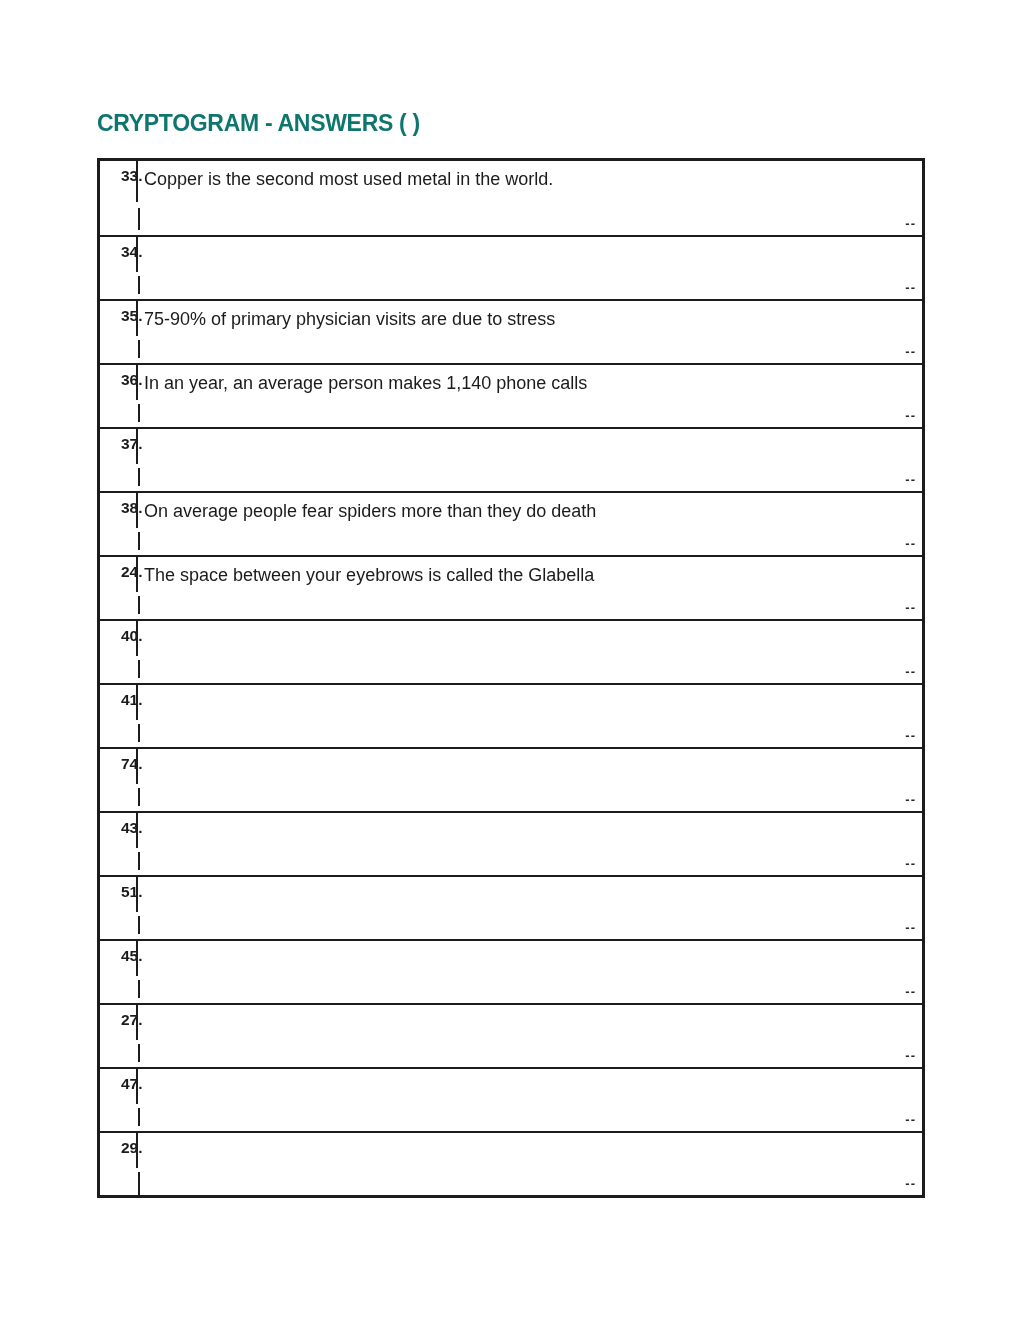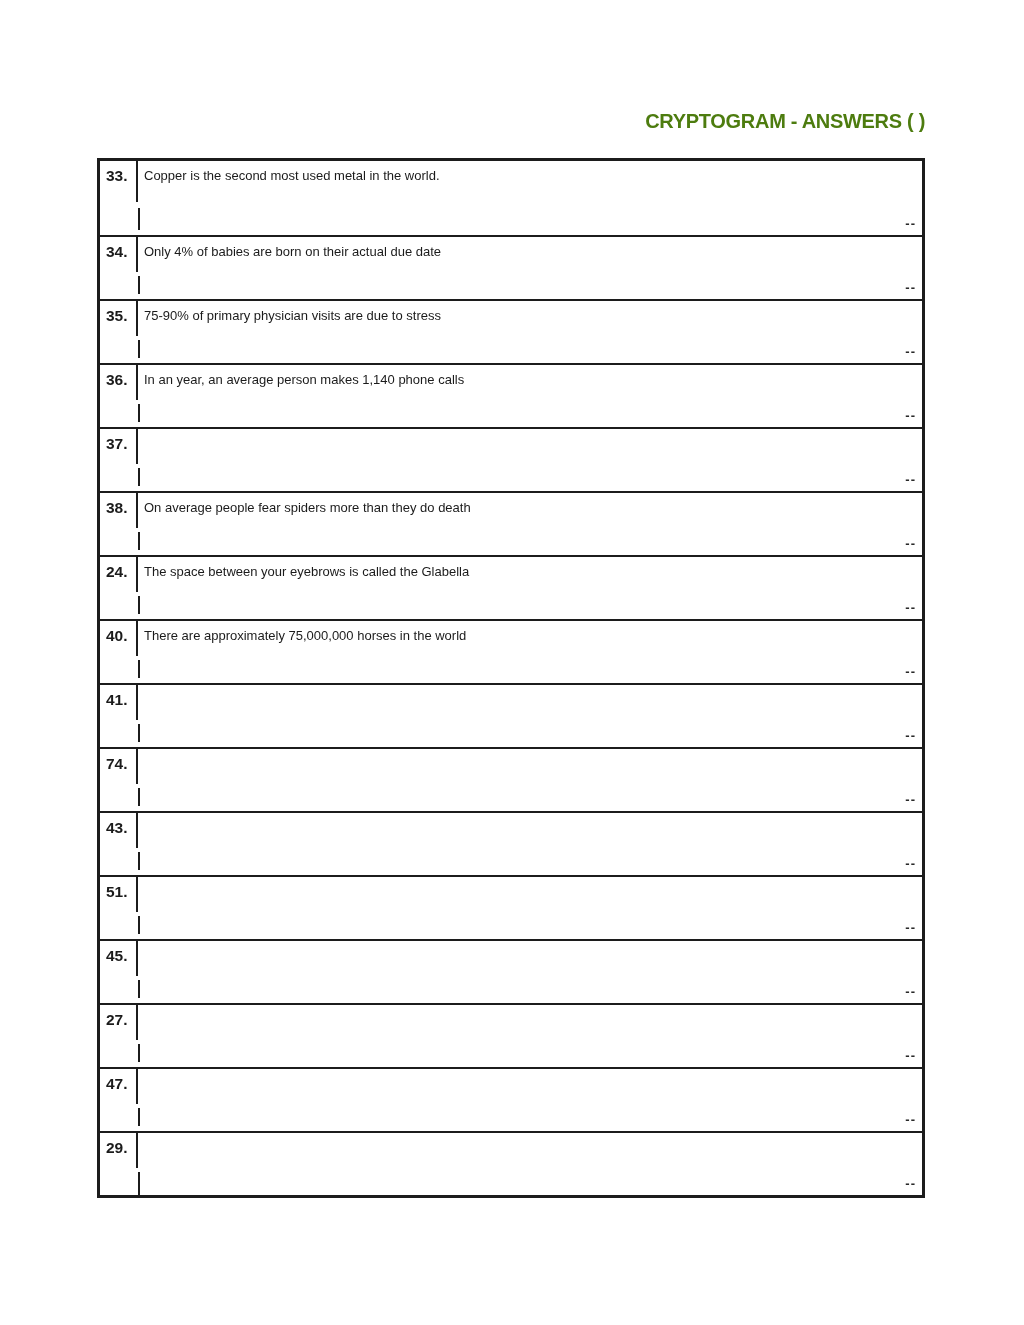--- a/index.html
+++ b/index.html
@@ -14,25 +14,25 @@
     background: #ffffff;
     font-family: "Liberation Sans", sans-serif;
     color: #1b1b1b;
     overflow: hidden;
   }
   .doc-title {
     position: absolute;
     top: 110px;
     left: 97px;
     width: 828px;
-    text-align: right;
-    font-size: 20px;
+    text-align: left;
+    font-size: 23px;
     font-weight: bold;
     letter-spacing: -0.3px;
-    color: #4d7c0f;
+    color: #0f766e;
     white-space: pre;
   }
   .answers-table {
     position: absolute;
     left: 97px;
     top: 158px;
     width: 828px;
     border: 3px solid #1c1c1c;
     box-sizing: border-box;
     background: #ffffff;
@@ -43,21 +43,21 @@
     border-bottom: 2px solid #1c1c1c;
     background: #ffffff;
   }
   .row:first-child { height: 74px; }
   .row:last-child { border-bottom: none; }
   .num-cell {
     position: absolute;
     left: 0;
     top: 6px;
     width: 20px;
-    padding-left: 6px;
+    padding-left: 21px;
     box-sizing: border-box;
     font-size: 15.5px;
     font-weight: bold;
     color: #1b1b1b;
   }
   .vline-top {
     position: absolute;
     left: 36px;
     top: 0;
     height: 56%;
@@ -71,21 +71,21 @@
     bottom: 5px;
     width: 2px;
     background: #1c1c1c;
   }
   .row:last-child .vline-bottom { bottom: 0; }
   .answer-cell {
     position: absolute;
     left: 44px;
     right: 10px;
     top: 7px;
-    font-size: 13px;
+    font-size: 18px;
     line-height: 1.25;
     color: #1b1b1b;
     white-space: nowrap;
     overflow: hidden;
   }
   .slot-marker {
     position: absolute;
     right: 6px;
     bottom: 5px;
     font-size: 13px;
@@ -108,21 +108,20 @@
       <div class="vline-top"></div>
       <div class="vline-bottom"></div>
       <div class="answer-cell">Copper is the second most used metal in the world.</div>
       <div class="slot-marker">--</div>
     </div>
 
     <div class="row">
       <div class="num-cell">34.</div>
       <div class="vline-top"></div>
       <div class="vline-bottom"></div>
-      <div class="answer-cell">Only 4% of babies are born on their actual due date</div>
       <div class="slot-marker">--</div>
     </div>
 
     <div class="row">
       <div class="num-cell">35.</div>
       <div class="vline-top"></div>
       <div class="vline-bottom"></div>
       <div class="answer-cell">75-90% of primary physician visits are due to stress</div>
       <div class="slot-marker">--</div>
     </div>
@@ -155,21 +154,20 @@
       <div class="vline-top"></div>
       <div class="vline-bottom"></div>
       <div class="answer-cell">The space between your eyebrows is called the Glabella</div>
       <div class="slot-marker">--</div>
     </div>
 
     <div class="row">
       <div class="num-cell">40.</div>
       <div class="vline-top"></div>
       <div class="vline-bottom"></div>
-      <div class="answer-cell">There are approximately 75,000,000 horses in the world</div>
       <div class="slot-marker">--</div>
     </div>
 
     <div class="row">
       <div class="num-cell">41.</div>
       <div class="vline-top"></div>
       <div class="vline-bottom"></div>
       <div class="answer-cell"></div>
       <div class="slot-marker">--</div>
     </div>

